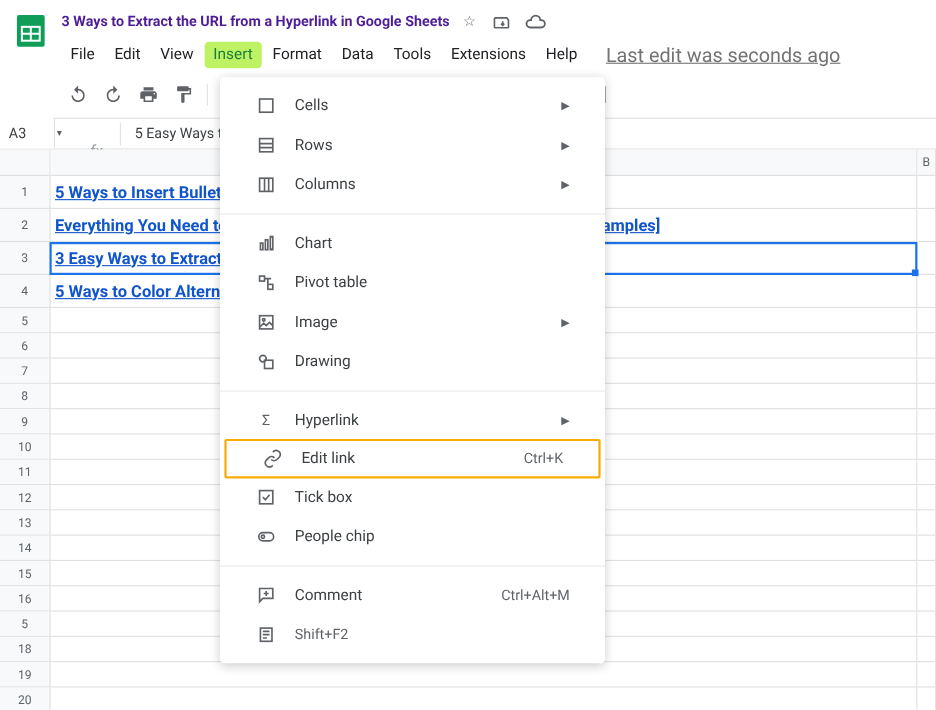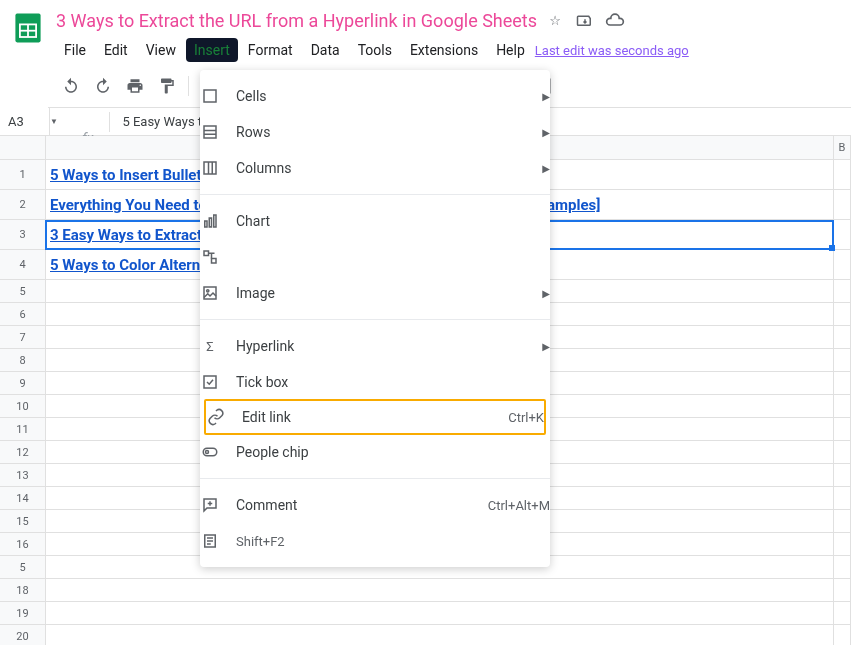--- a/index.html
+++ b/index.html
@@ -3,28 +3,28 @@
   <meta charset="utf-8">
   <style>
     * { margin: 0; padding: 0; box-sizing: border-box; }
     body { font-family: 'Google Sans', Roboto, Arial, sans-serif; font-size: 13px; color: #3c4043; background: #fff; width: 851px; height: 645px; overflow: hidden; position: relative; }
     
     .header { display: flex; align-items: flex-start; padding: 8px 8px 0 8px; }
     .logo { width: 40px; height: 40px; margin-right: 8px; display: flex; align-items: center; justify-content: center; }
     .logo svg { width: 36px; height: 36px; }
     .header-content { flex: 1; }
     .title-row { display: flex; align-items: center; gap: 8px; height: 24px; }
-    .doc-title { font-size: 18px; color: #ec4899; font-weight: 400; }
+    .doc-title { font-size: 13px; color: #4c1d95; font-weight: 700; }
     .title-icons { display: flex; gap: 10px; color: #5f6368; }
     .title-icons span { width: 20px; height: 20px; display: flex; align-items: center; justify-content: center; cursor: pointer; }
     
     .menubar { display: flex; align-items: center; gap: 2px; height: 28px; margin-top: 4px; }
     .menu-item { padding: 4px 8px; font-size: 14px; color: #202124; cursor: pointer; border-radius: 4px; }
-    .menu-item.active { background: #0f172a; color: #188038; }
-    .last-edit { margin-left: 0; font-size: 13px; color: #8b5cf6; text-decoration: underline; cursor: pointer; }
+    .menu-item.active { background: #bef264; color: #188038; }
+    .last-edit { margin-left: 16px; font-size: 18px; color: #737373; text-decoration: underline; cursor: pointer; }
     
     .toolbar { display: flex; align-items: center; gap: 2px; padding: 6px 8px; border-bottom: 1px solid #e0e0e0; height: 44px; margin-left: 48px; }
     .tool-btn { width: 30px; height: 30px; display: flex; align-items: center; justify-content: center; cursor: pointer; border-radius: 4px; color: #5f6368; }
     .tool-sep { width: 1px; height: 20px; background: #e0e0e0; margin: 0 4px; }
     .zoom { display: flex; align-items: center; font-size: 14px; color: #3c4043; padding: 0 4px; min-width: 50px; }
     .font-size { display: flex; align-items: center; font-size: 14px; color: #3c4043; padding: 0 4px; min-width: 50px; }
     .dropdown-arrow { font-size: 8px; margin-left: 4px; color: #5f6368; }
     .bold-btn { font-weight: bold; font-size: 16px; background: #e6f4ea; color: #188038; }
     .italic-btn { font-style: italic; font-size: 16px; }
     .strike-btn { text-decoration: line-through; font-size: 16px; }
@@ -51,21 +51,21 @@
     .cell-row { display: flex; height: 23px; }
     .cell { border-right: 1px solid #e0e0e0; border-bottom: 1px solid #e0e0e0; padding: 0 4px; display: flex; align-items: center; font-size: 15px; overflow: hidden; white-space: nowrap; }
     .cell-a { width: 788px; }
     .cell-b { width: 17px; }
     .hyperlink { color: #1155cc; text-decoration: underline; font-weight: bold; }
     
     .selected-cell { position: absolute; border: 2px solid #1a73e8; pointer-events: none; }
     .selected-handle { position: absolute; width: 6px; height: 6px; background: #1a73e8; bottom: -3px; right: -3px; }
     
     .dropdown-menu { position: absolute; top: 70px; left: 200px; width: 350px; background: #fff; box-shadow: 0 2px 10px rgba(0,0,0,0.2); border-radius: 4px; padding: 8px 0; z-index: 100; }
-    .menu-row { display: flex; align-items: center; height: 36px; padding: 0 0; cursor: pointer; position: relative; }
+    .menu-row { display: flex; align-items: center; height: 36px; padding: 0 32px; cursor: pointer; position: relative; }
     .menu-icon { width: 20px; height: 20px; margin-right: 16px; display: flex; align-items: center; justify-content: center; color: #5f6368; }
     .menu-label { flex: 1; font-size: 14px; color: #3c4043; }
     .menu-shortcut { font-size: 13px; color: #5f6368; }
     .menu-arrow { font-size: 10px; color: #5f6368; margin-left: 8px; }
     .menu-divider { height: 1px; background: #e8eaed; margin: 8px 0; }
     .menu-highlight { border: 2px solid #f9ab00; border-radius: 2px; margin: -1px 4px; }
   </style>
 </head>
 <body>
 
@@ -343,56 +343,66 @@
     <span class="menu-label">Chart</span>
   </div>
   <div class="menu-row">
     <span class="menu-icon">
         <svg width="18" height="18" viewBox="0 0 24 24" fill="none" stroke="currentColor" stroke-width="2">
           <rect x="4" y="4" width="6" height="6"></rect>
           <rect x="14" y="14" width="6" height="6"></rect>
           <path d="M10 7h8m-4 0v7"></path>
         </svg>
       </span>
+    <span class="menu-label">Pivot table</span>
   </div>
   <div class="menu-row">
     <span class="menu-icon">
         <svg width="18" height="18" viewBox="0 0 24 24" fill="none" stroke="currentColor" stroke-width="2">
           <rect x="4" y="4" width="16" height="16"></rect>
           <circle cx="9" cy="9" r="1.5"></circle>
           <path d="M4 18l5-5 3 3 4-4 4 4"></path>
         </svg>
       </span>
     <span class="menu-label">Image</span>
     <span class="menu-arrow">▶</span>
   </div>
+  <div class="menu-row">
+    <span class="menu-icon">
+        <svg width="18" height="18" viewBox="0 0 24 24" fill="none" stroke="currentColor" stroke-width="2">
+          <circle cx="8" cy="8" r="4"></circle>
+          <rect x="10" y="10" width="10" height="10"></rect>
+        </svg>
+      </span>
+    <span class="menu-label">Drawing</span>
+  </div>
   <div class="menu-divider"></div>
   <div class="menu-row">
     <span class="menu-icon">Σ</span>
     <span class="menu-label">Hyperlink</span>
     <span class="menu-arrow">▶</span>
   </div>
+  <div class="menu-row menu-highlight">
+    <span class="menu-icon">
+        <svg width="18" height="18" viewBox="0 0 24 24" fill="none" stroke="currentColor" stroke-width="2">
+          <path d="M10 13a5 5 0 007 0l3-3a5 5 0 00-7-7l-1 1"></path>
+          <path d="M14 11a5 5 0 00-7 0l-3 3a5 5 0 007 7l1-1"></path>
+        </svg>
+      </span>
+    <span class="menu-label">Edit link</span>
+    <span class="menu-shortcut">Ctrl+K</span>
+  </div>
   <div class="menu-row">
     <span class="menu-icon">
         <svg width="18" height="18" viewBox="0 0 24 24" fill="none" stroke="currentColor" stroke-width="2">
           <rect x="4" y="4" width="16" height="16"></rect>
           <path d="M8 12l3 3 5-6"></path>
         </svg>
       </span>
     <span class="menu-label">Tick box</span>
-  </div>
-  <div class="menu-row menu-highlight">
-    <span class="menu-icon">
-        <svg width="18" height="18" viewBox="0 0 24 24" fill="none" stroke="currentColor" stroke-width="2">
-          <path d="M10 13a5 5 0 007 0l3-3a5 5 0 00-7-7l-1 1"></path>
-          <path d="M14 11a5 5 0 00-7 0l-3 3a5 5 0 007 7l1-1"></path>
-        </svg>
-      </span>
-    <span class="menu-label">Edit link</span>
-    <span class="menu-shortcut">Ctrl+K</span>
   </div>
   <div class="menu-row">
     <span class="menu-icon">
         <svg width="18" height="18" viewBox="0 0 24 24" fill="none" stroke="currentColor" stroke-width="2">
           <rect x="3" y="7" width="18" height="10" rx="5"></rect>
           <circle cx="8" cy="12" r="2"></circle>
         </svg>
       </span>
     <span class="menu-label">People chip</span>
   </div>

